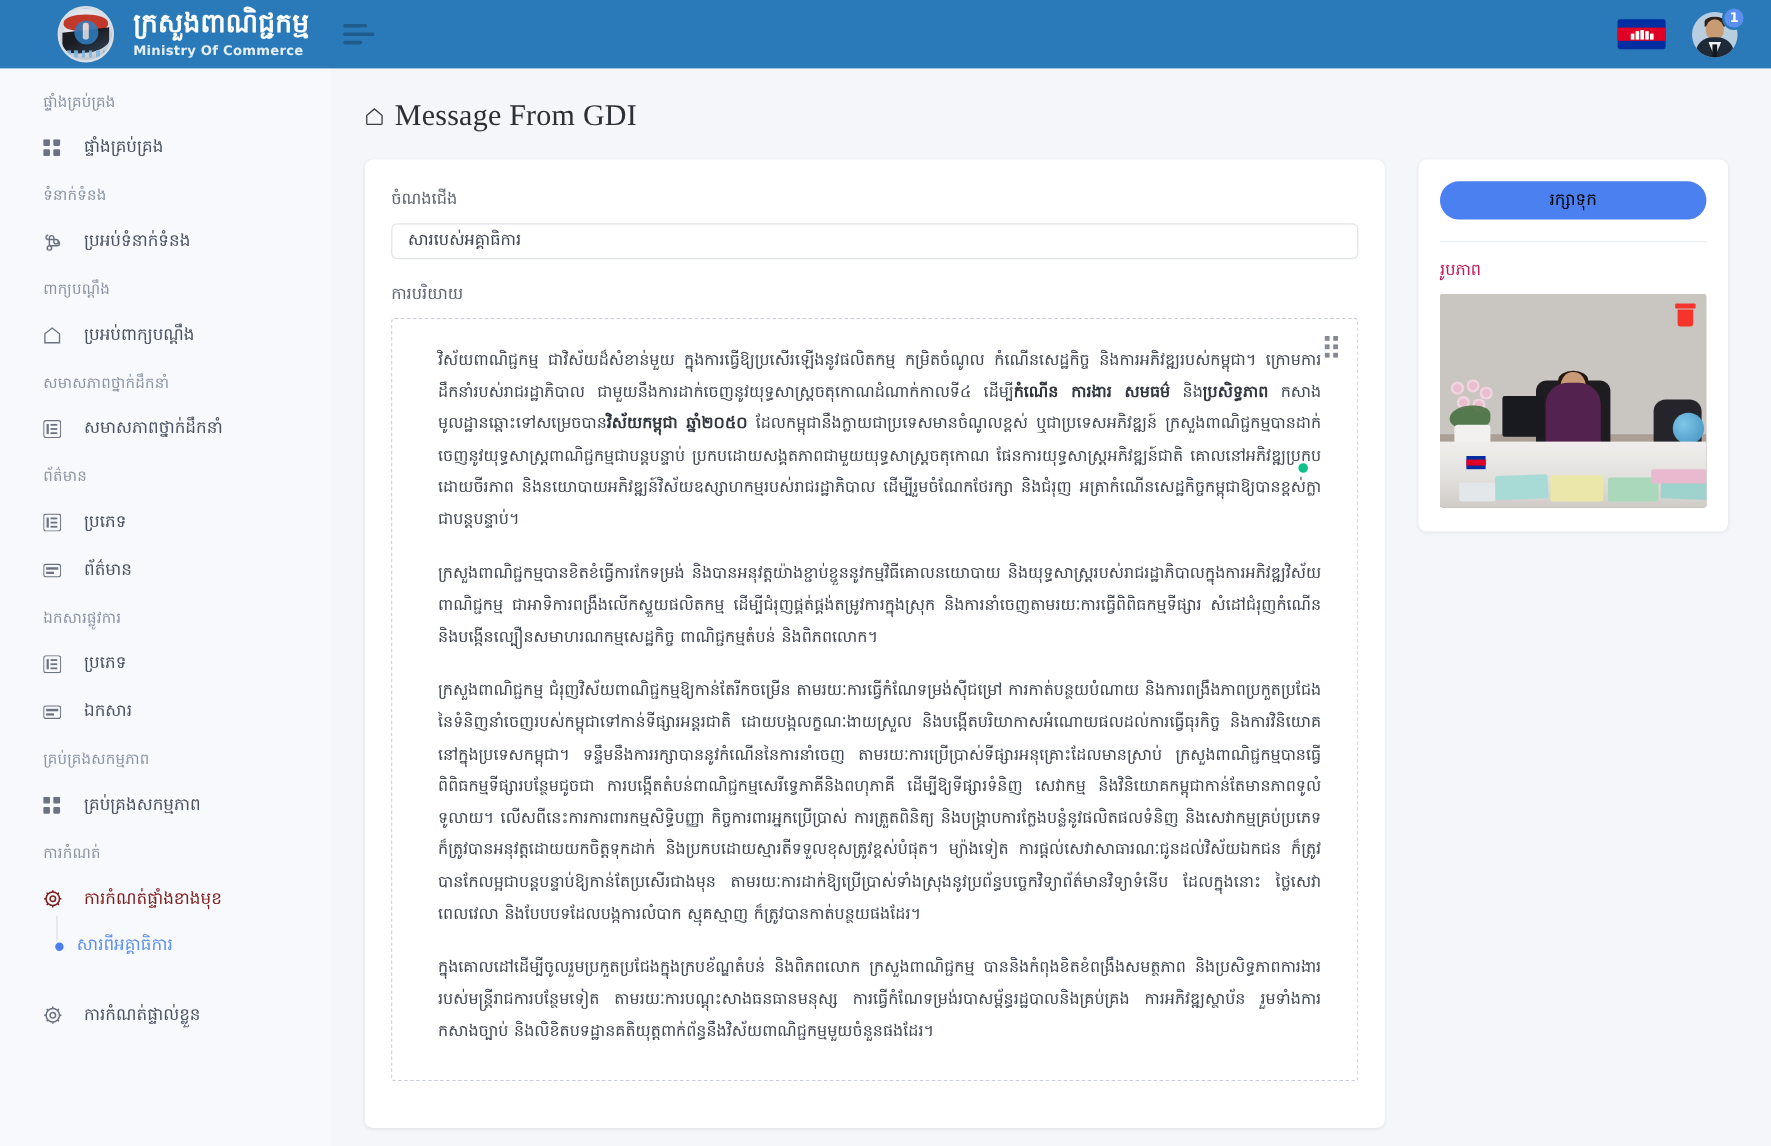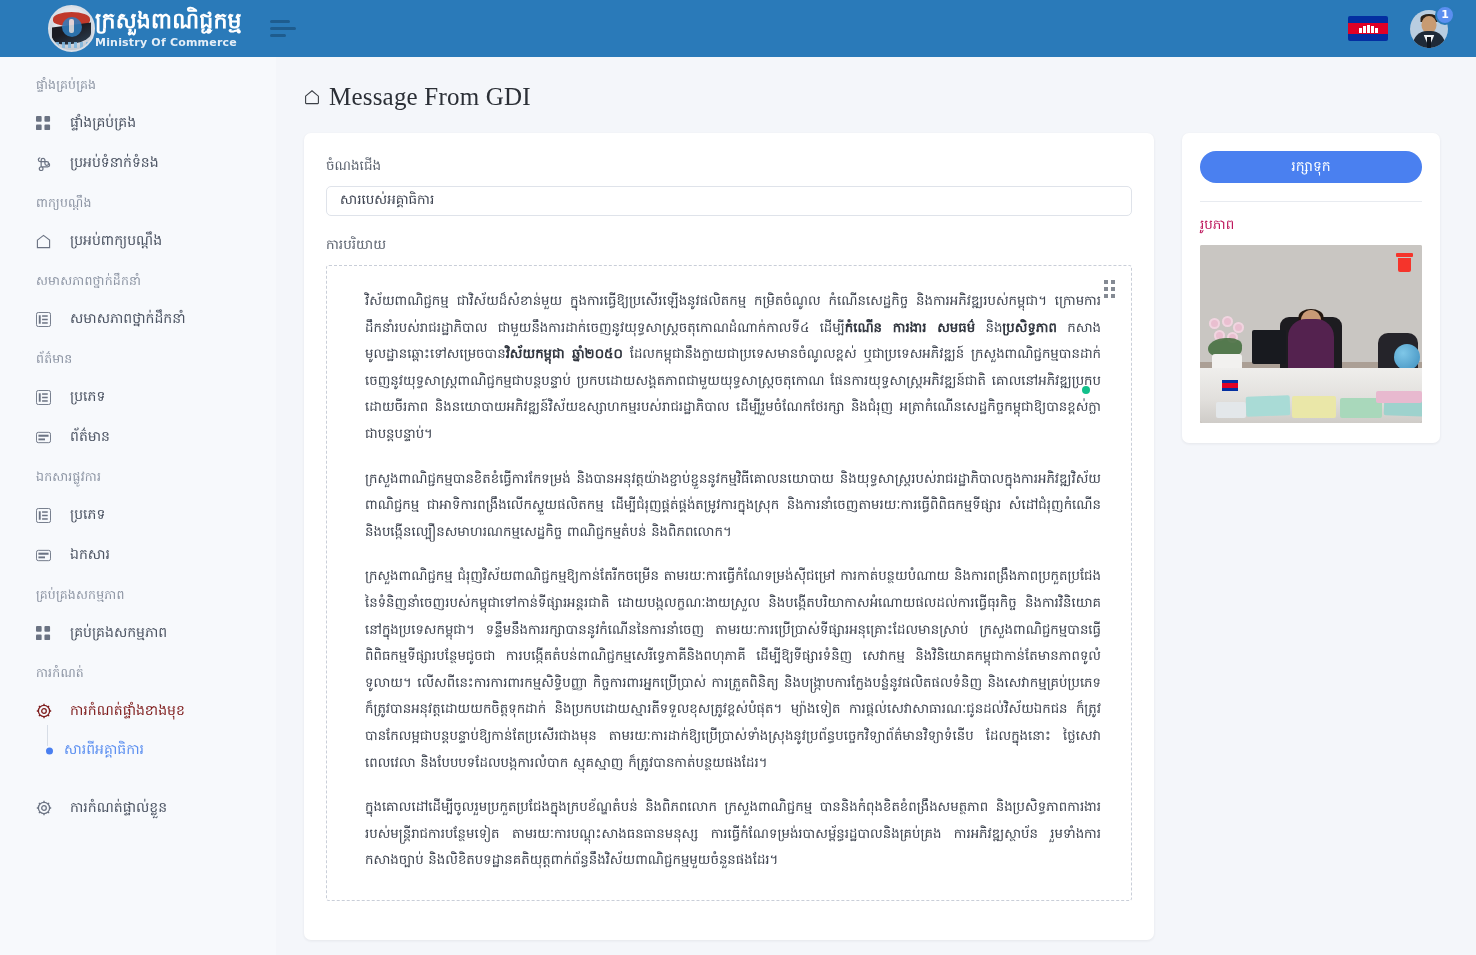--- a/index.html
+++ b/index.html
@@ -41,21 +41,21 @@
   }
   .logo-inner::after{
     content:""; position:absolute; left:7px; top:2px; width:5px; height:14px;
     background:#e8edf2; border-radius:2px;
   }
   .logo-wave{
     position:absolute; left:6px; bottom:2px; width:34px; height:6px; z-index:3;
     background: repeating-linear-gradient(90deg,#7fb6de 0 3px, transparent 3px 6px);
     opacity:.9;
   }
-  .brand-text { margin-left: 0; line-height: 1; }
+  .brand-text { margin-left: 16px; line-height: 1; }
   .brand-kh {
     color:#fff; font-size: 22px; font-weight: 700; letter-spacing: .2px;
     white-space: nowrap;
   }
   .brand-en {
     color:#e4eef7; font-size: 11px; font-weight: 700; margin-top: 5px;
     letter-spacing:.2px;
   }
   .burger {
     margin-left: 28px; width: 26px; height: 20px;
@@ -221,21 +221,21 @@
   }
   .editor p {
     font-size:13.3px; line-height:2.0; color:#3f4551; text-align:justify;
     margin-bottom:18px; word-spacing:.5px;
   }
   .editor p:last-child { margin-bottom:0; }
   .editor b { font-weight:700; color:#31363f; }
 
   .save-btn {
     width:100%; height:32px; border:none; border-radius:16px;
-    background:#4a80f0; color:#ffffff; font-size:14px; cursor:pointer;
+    background:#4a80f0; color:#000000; font-size:14px; cursor:pointer;
     font-family:"DejaVu Sans","Liberation Sans",sans-serif;
   }
   .side-divider { height:1px; background:#e8ebf0; margin:18px 0 14px; }
   .side-label { font-size:13.5px; color:#be185d; margin-bottom:9px; }
 
   .photo {
     width:100%; height:178px; border-radius:2px; overflow:hidden; position:relative;
     background:linear-gradient(180deg,#c9c6c1 0%,#c2bfba 62%,#b4b0ab 63%,#a9a5a0 100%);
   }
   .ph-wall { position:absolute; inset:0 0 34% 0; background:#c9c6c2; }
@@ -365,20 +365,21 @@
           <rect x="0" y="0" width="6" height="6" rx="1"></rect>
           <rect x="9" y="0" width="6" height="6" rx="1"></rect>
           <rect x="0" y="9" width="6" height="6" rx="1"></rect>
           <rect x="9" y="9" width="6" height="6" rx="1"></rect>
         </svg>
     </span>
     <span class="lbl">ផ្ទាំងគ្រប់គ្រង</span>
     <span class="chev"></span>
   </div>
 
+  <div class="nav-section">ទំនាក់ទំនង</div>
   <div class="nav-item">
     <span class="ic">
       <svg width="15" height="15" viewBox="0 0 16 16" fill="none" stroke="currentColor" stroke-width="1.3">
           <path d="M4.5 2a2 2 0 100 4h7a2 2 0 110 4 2 2 0 01-2-2V4.5a2 2 0 10-4 0v7a2 2 0 11-2 2 2 2 0 012-2h7a2 2 0 100-4"></path>
         </svg>
     </span>
     <span class="lbl">ប្រអប់ទំនាក់ទំនង</span>
     <span class="chev">›</span>
   </div>
 

